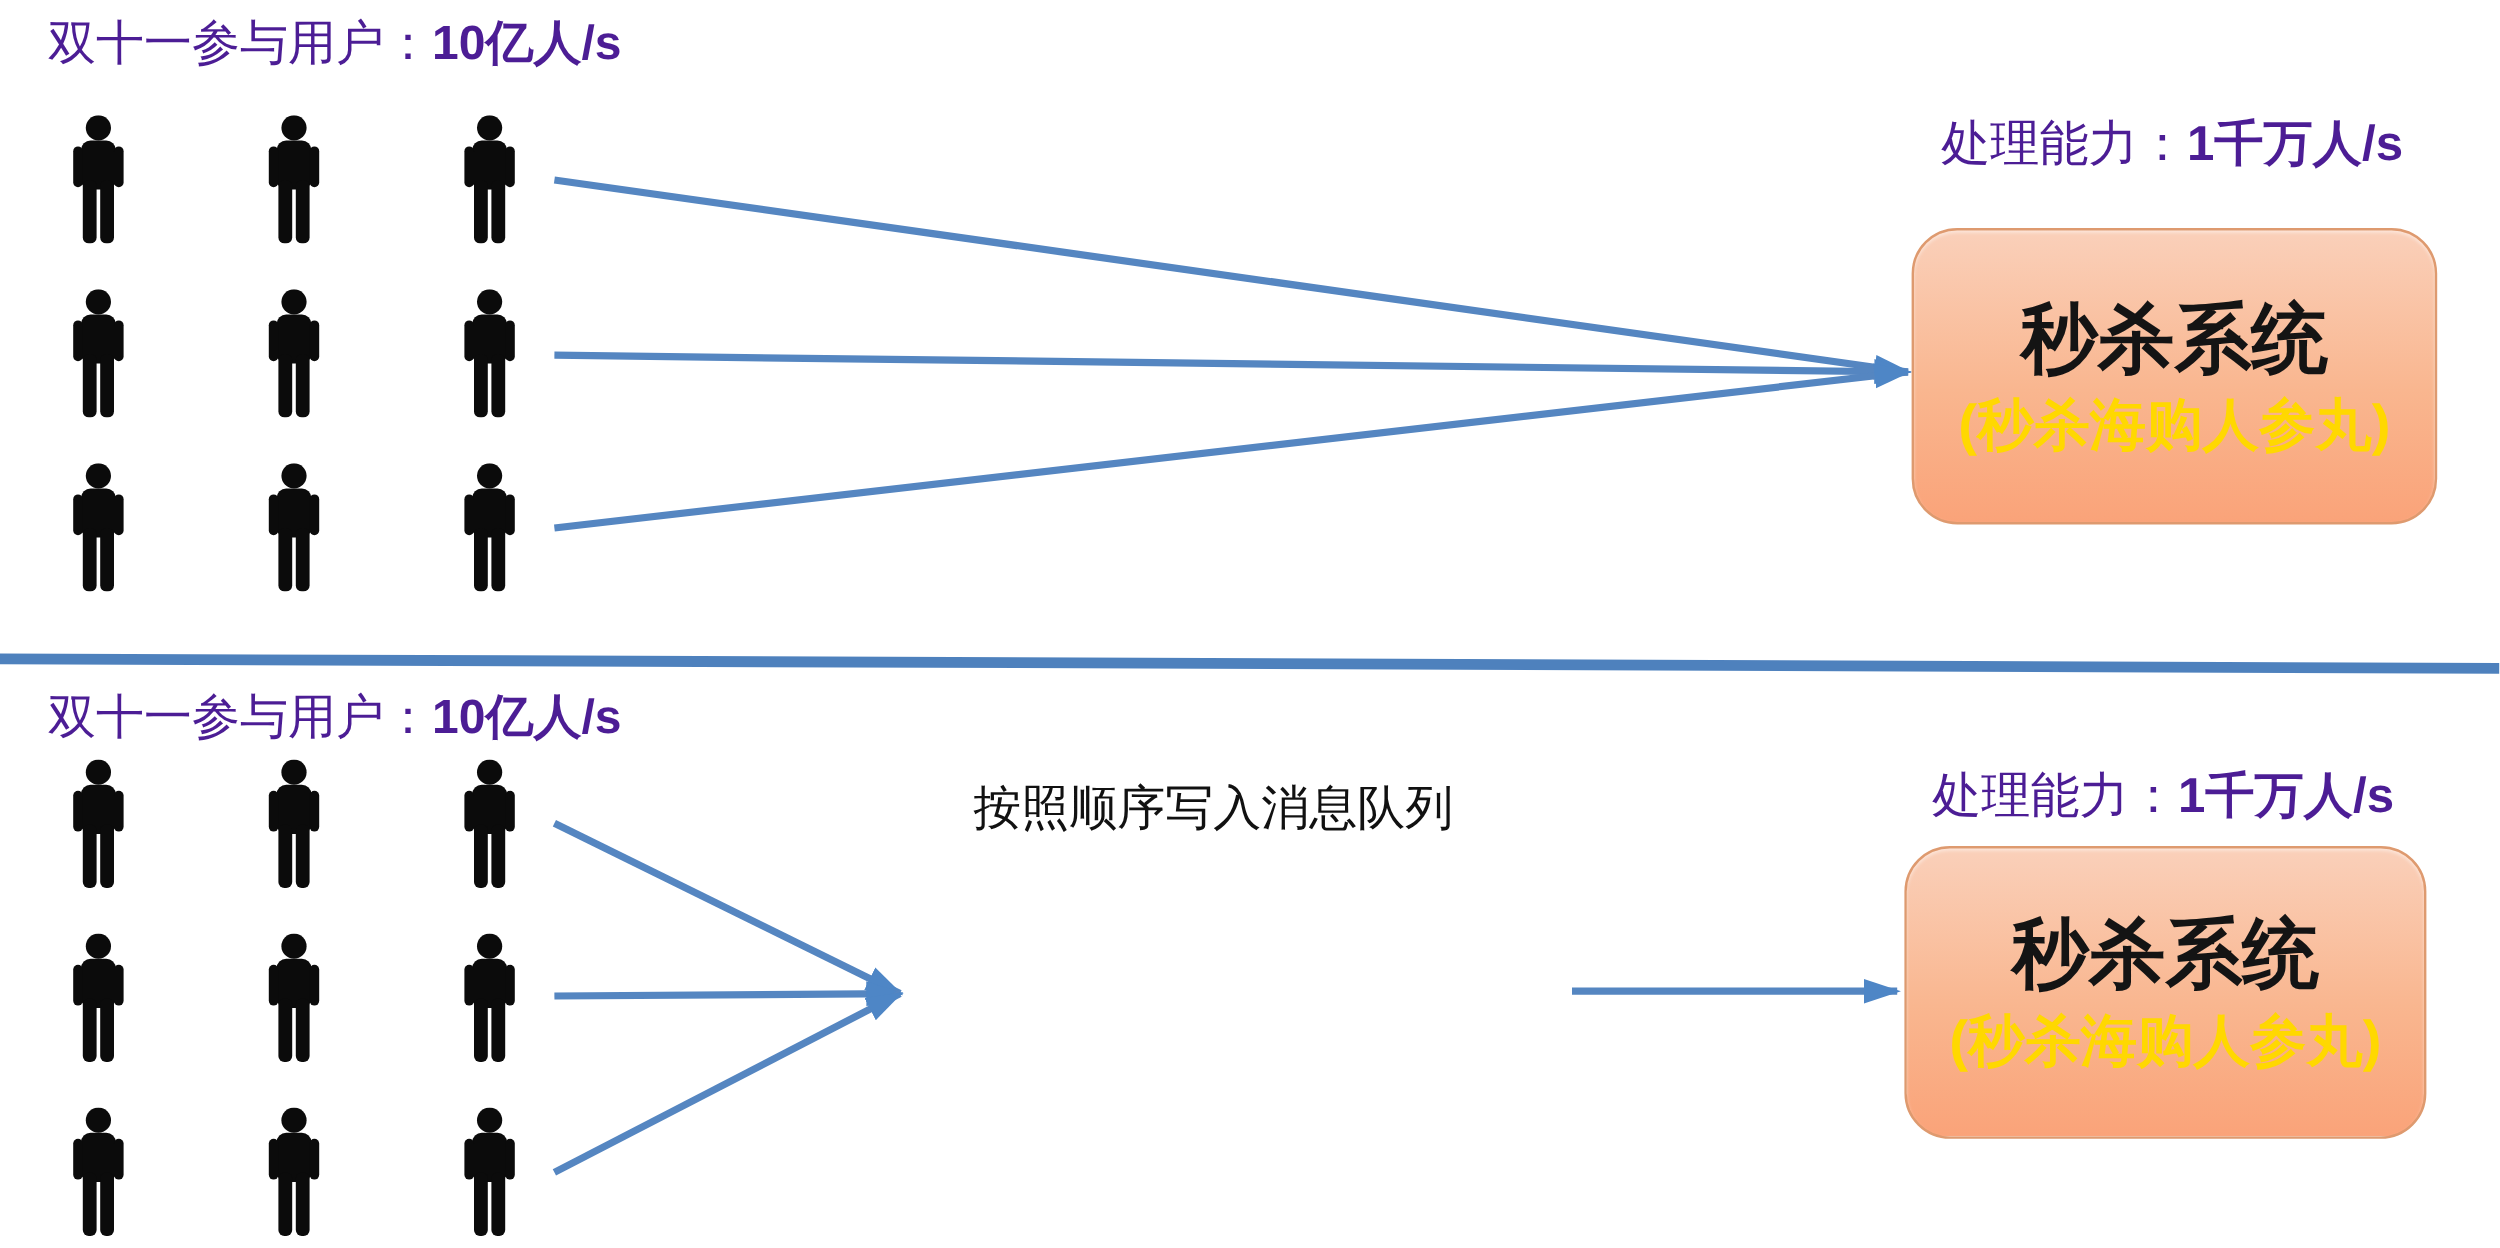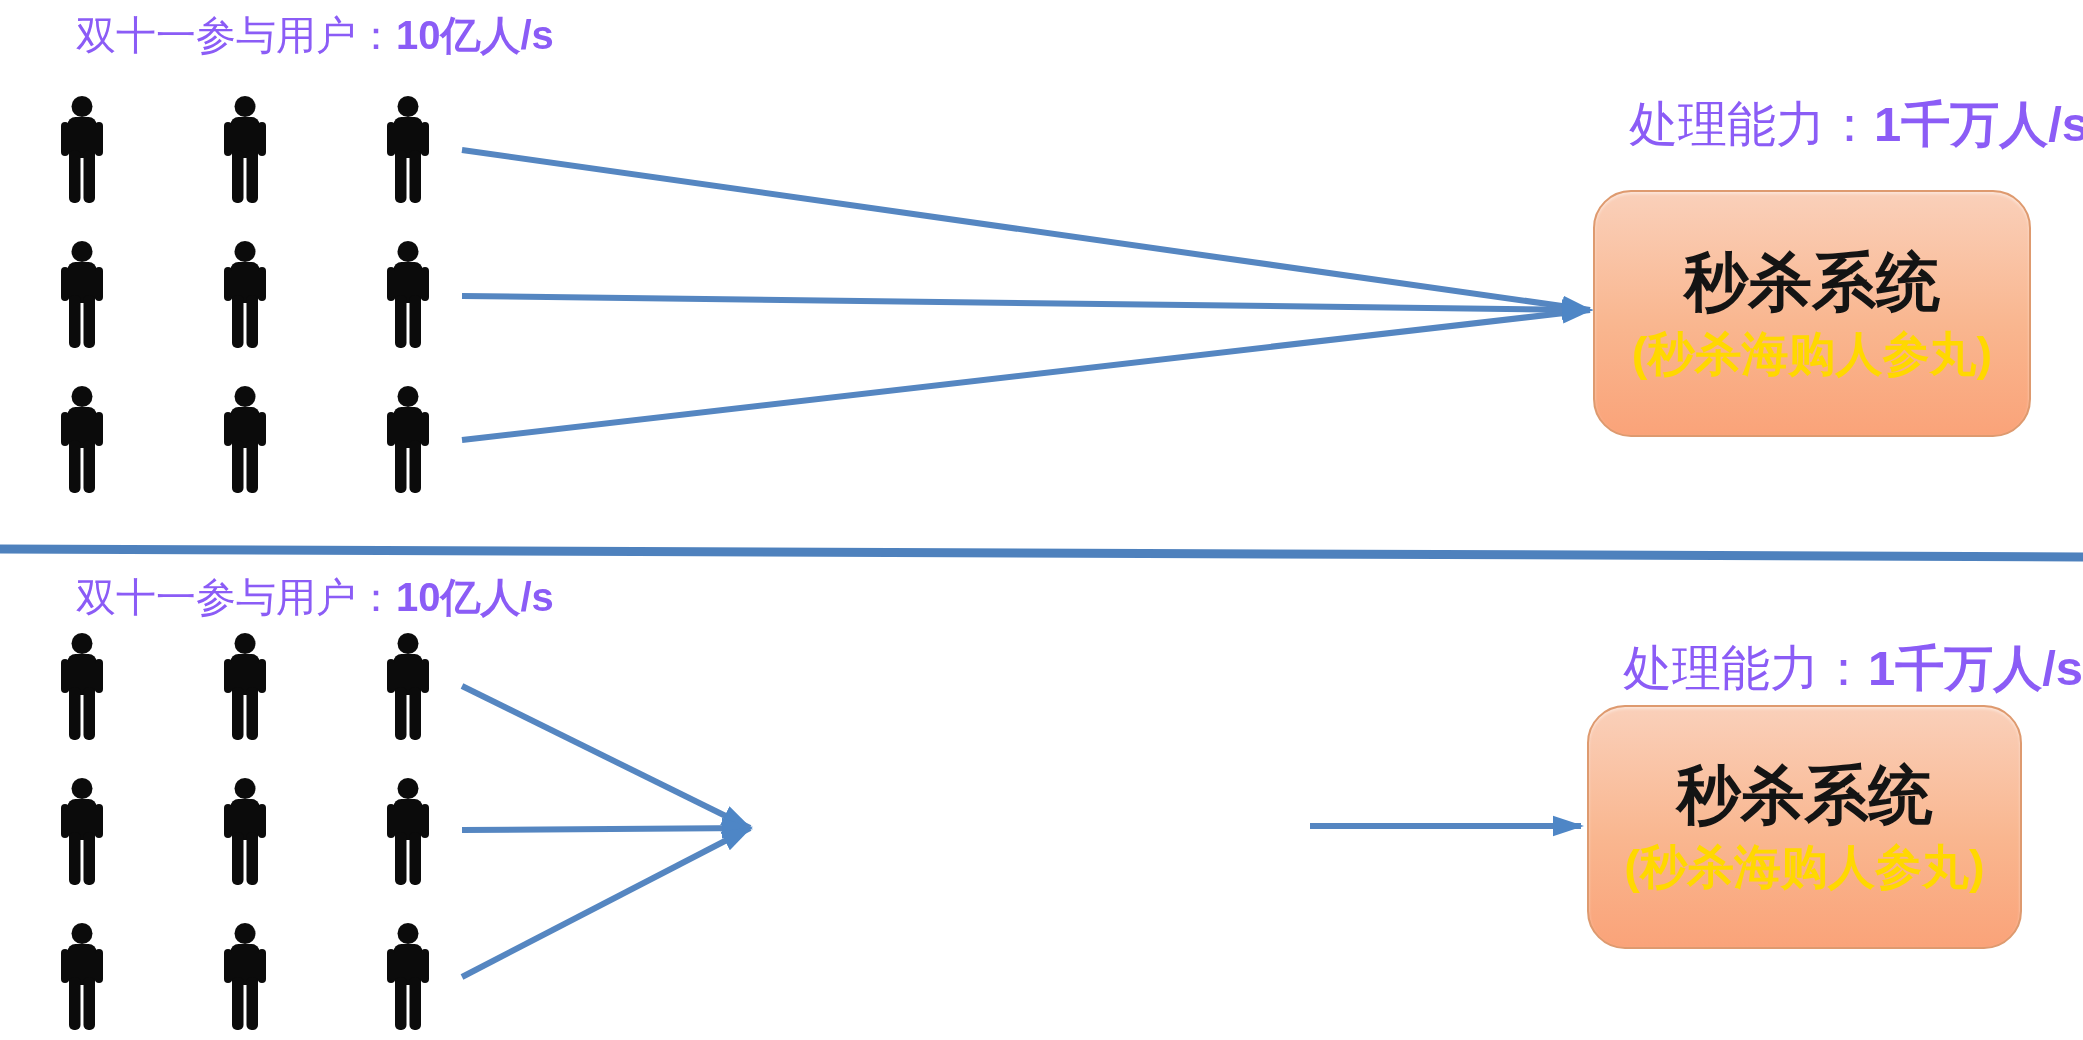--- a/index.html
+++ b/index.html
@@ -4,27 +4,27 @@
 <style>
   html,body{margin:0;padding:0;background:#fff;}
   .canvas{
     position:relative;width:2083px;height:1040px;background:#ffffff;
     font-family:"Liberation Sans","DejaVu Sans",sans-serif;overflow:hidden;
   }
   svg.overlay{position:absolute;left:0;top:0;z-index:1;}
 
   
   .info-label{
-    position:absolute;z-index:2;white-space:nowrap;color:#8b5cf6;
-    font-family:"Liberation Serif","DejaVu Serif",serif;font-size:40px;margin-left:36px;
+    position:absolute;z-index:2;white-space:nowrap;color:#4c1d95;
+    font-family:"Liberation Serif","DejaVu Serif",serif;font-size:40px;
   }
   .info-label .num{
     font-family:"Liberation Sans","DejaVu Sans",sans-serif;font-weight:700;
   }
-  .capacity{font-size:49px;text-align:center;white-space:nowrap;}
+  .capacity{font-size:41px;text-align:center;white-space:nowrap;}
   .queue-note{
     position:absolute;z-index:2;color:#111;text-align:center;
     font-family:"Liberation Serif","DejaVu Serif",serif;font-size:40px;white-space:nowrap;
   }
 
   
   .people-grid{
     position:absolute;z-index:2;display:grid;
     grid-template-columns:repeat(3,50px);grid-template-rows:repeat(3,107px);
     column-gap:113px;row-gap:38px;
@@ -187,20 +187,21 @@
         <use href="#person-shape"></use>
       </svg>
     <svg class="person" fill="#0b0b0b">
         <use href="#person-shape"></use>
       </svg>
     <svg class="person" fill="#0b0b0b">
         <use href="#person-shape"></use>
       </svg>
   </div>
 
+  <div class="queue-note" style="left:761px;top:646px;width:500px">按照顺序写入消息队列</div>
 
 
   <div class="info-label capacity" style="left:1587px;top:636px;width:431px">
     <span>处理能力：</span><span class="num">1千万人/s</span>
   </div>
 
   <div class="sys-box" style="left:1587px;top:705px;width:431px;height:240px">
     <div class="title">秒杀系统</div>
     <div class="subtitle">(秒杀海购人参丸)</div>
   </div>

